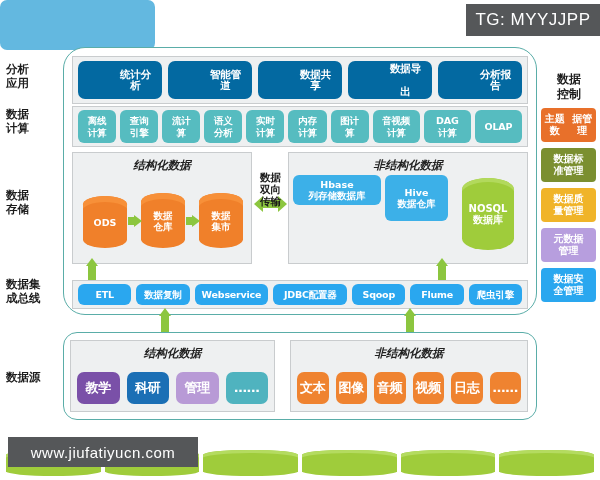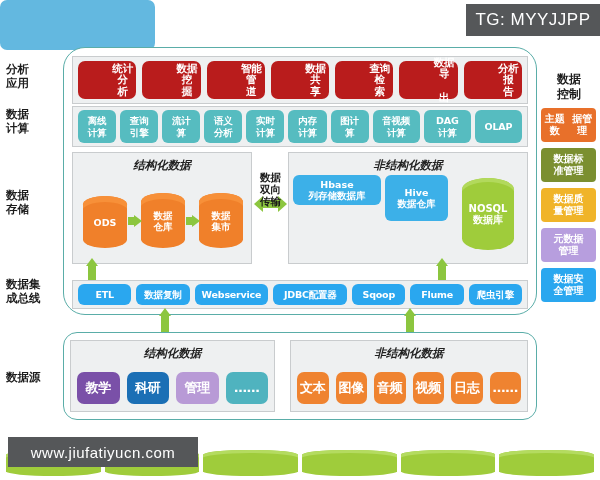--- a/index.html
+++ b/index.html
@@ -70,21 +70,21 @@
     display: flex; align-items: center; justify-content: center;
     text-align: center;
     color: #ffffff;
     border-radius: 6px;
     font-size: 10px;
     font-weight: bold;
     line-height: 11.5px;
     letter-spacing: -.2px;
     padding: 1px;
   }
-  .chip.app   { background: #b91c1c; border-radius: 7px; padding-left: 32px; }
+  .chip.app   { background: #0369a1; border-radius: 7px; padding-left: 32px; }
   .chip.calc  { background: #56bcc0; border-radius: 6px; }
   .chip.bus   { background: #2aa7ef; border-radius: 6px; }
 
   
   #apps-panel { left: 72px; top: 56px; width: 456px; height: 48px; }
   .apps-row { position: absolute; inset: 4px 5px; display: flex; gap: 6px; }
   .apps-row .chip { flex: 1; font-size: 10.5px; }
 
   
   #calc-panel { left: 72px; top: 106px; width: 456px; height: 41px; }
@@ -231,34 +231,26 @@
     <div>数据源</div>
   </div>
 
   <div class="panel" id="apps-panel">
     <div class="apps-row" id="apps-row">
         <div class="chip app" style="flex-direction: column;">
           <span>统计分</span>
           <span>析</span>
         </div>
         <div class="chip app" style="flex-direction: column;">
-          <span>数据挖</span>
-          <span>掘</span>
-        </div>
-        <div class="chip app" style="flex-direction: column;">
           <span>智能管</span>
           <span>道</span>
         </div>
         <div class="chip app" style="flex-direction: column;">
           <span>数据共</span>
           <span>享</span>
-        </div>
-        <div class="chip app" style="flex-direction: column;">
-          <span>查询检</span>
-          <span>索</span>
         </div>
         <div class="chip app" style="flex-direction: column; gap: 12px;">
           <span>数据导</span>
           <span>出</span>
         </div>
         <div class="chip app" style="flex-direction: column;">
           <span>分析报</span>
           <span>告</span>
         </div>
       </div>

